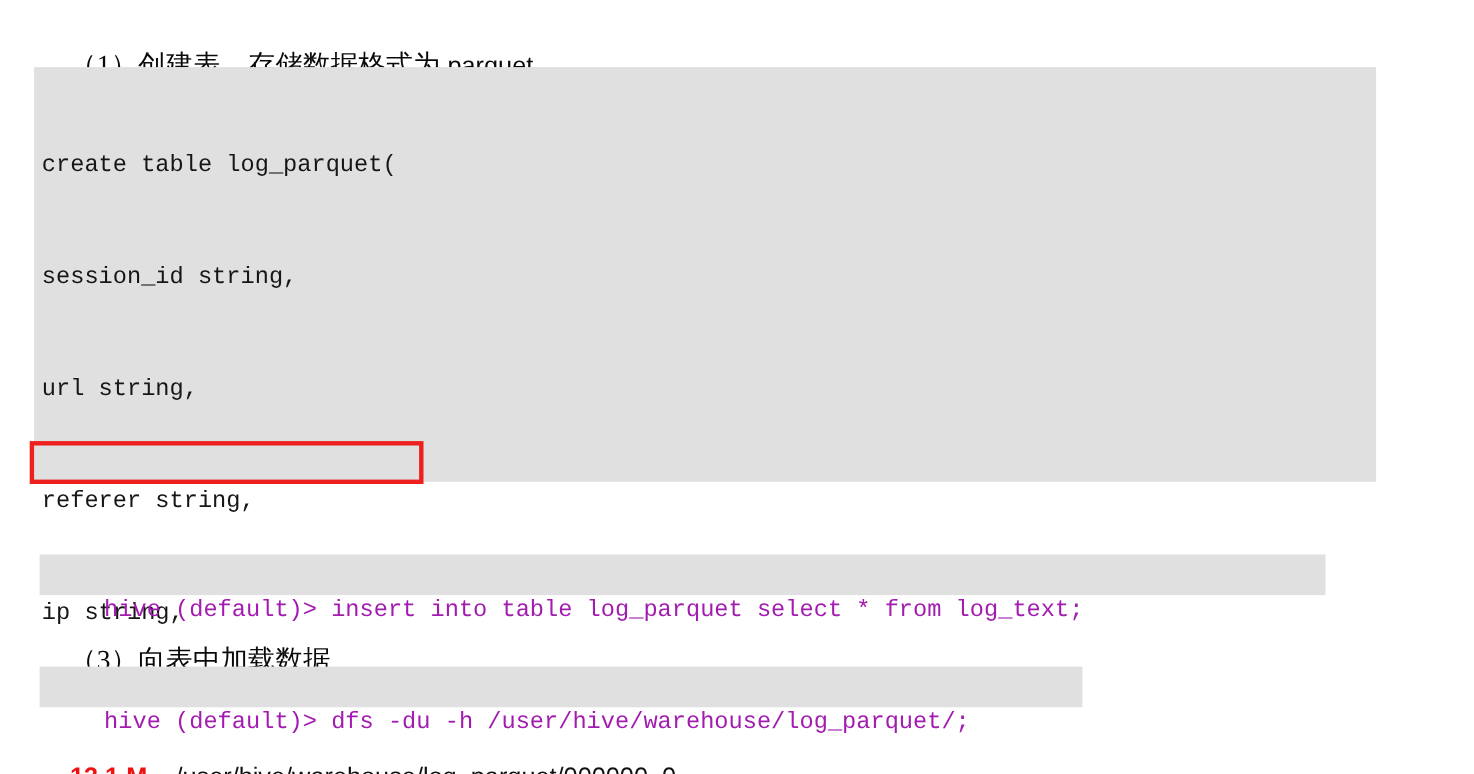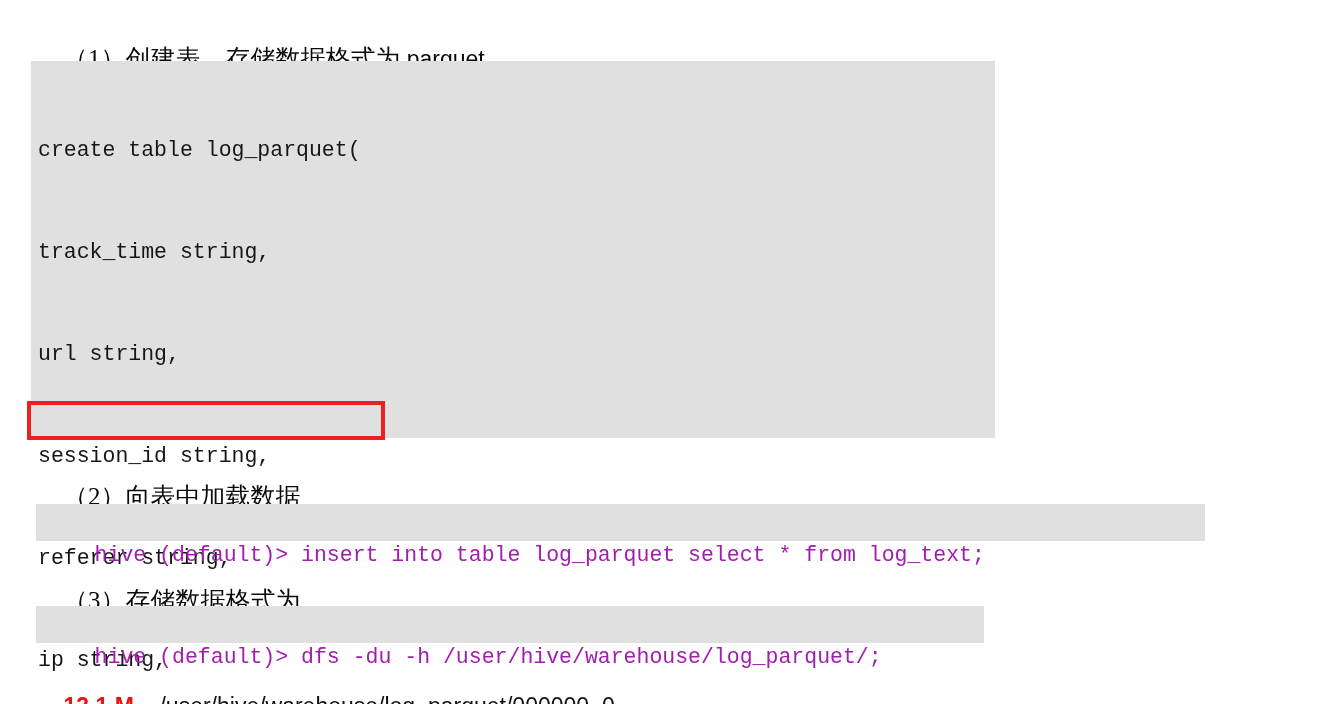--- a/index.html
+++ b/index.html
@@ -93,46 +93,42 @@
 </style>
 </head>
 <body>
 
 <div class="page">
 
   <div class="heading" style="left:38px; top:14px;">
     <span>（1）</span><span>创建表，存储数据格式为 </span><span class="latin">parquet</span>
   </div>
 
-  <div class="code-block" style="left:31px; top:61px; width:964px; height:377px;">
+  <div class="code-block" style="left:31px; top:61px; width:1220px; height:377px;">
     <span class="line">create table log_parquet(</span>
-    <span class="line">track_time string,</span>
+    <span class="line">session_id string,</span>
     <span class="line">url string,</span>
-    <span class="line">session_id string,</span>
     <span class="line">referer string,</span>
     <span class="line">ip string,</span>
     
     
     
     
     
   </div>
 
   <div class="redbox" style="left:27px; top:401px; width:358px; height:39px;"></div>
 
-  <div class="heading" style="left:38px; top:452px;">
-    <span>（2）</span><span>向表中加载数据</span>
-  </div>
 
   <div class="code-line-single" style="left:36px; top:504px; width:1169px; height:37px;">
     <span>hive (default)&gt; insert into table log_parquet select * from log_text;</span>
   </div>
 
   <div class="heading" style="left:38px; top:556px;">
-    <span>（3）</span><span>存储数据格式为</span>
+    <span>（3）</span><span>向表中加载数据</span>
   </div>
 
   <div class="code-line-single" style="left:36px; top:606px; width:948px; height:37px;">
     <span>hive (default)&gt; dfs -du -h /user/hive/warehouse/log_parquet/;</span>
   </div>
 
   <div class="result-line" style="left:38px; top:661px;">
     <span class="size">13.1 M</span><span>    </span><span class="path">/user/hive/warehouse/log_parquet/000000_0</span>
   </div>
 

